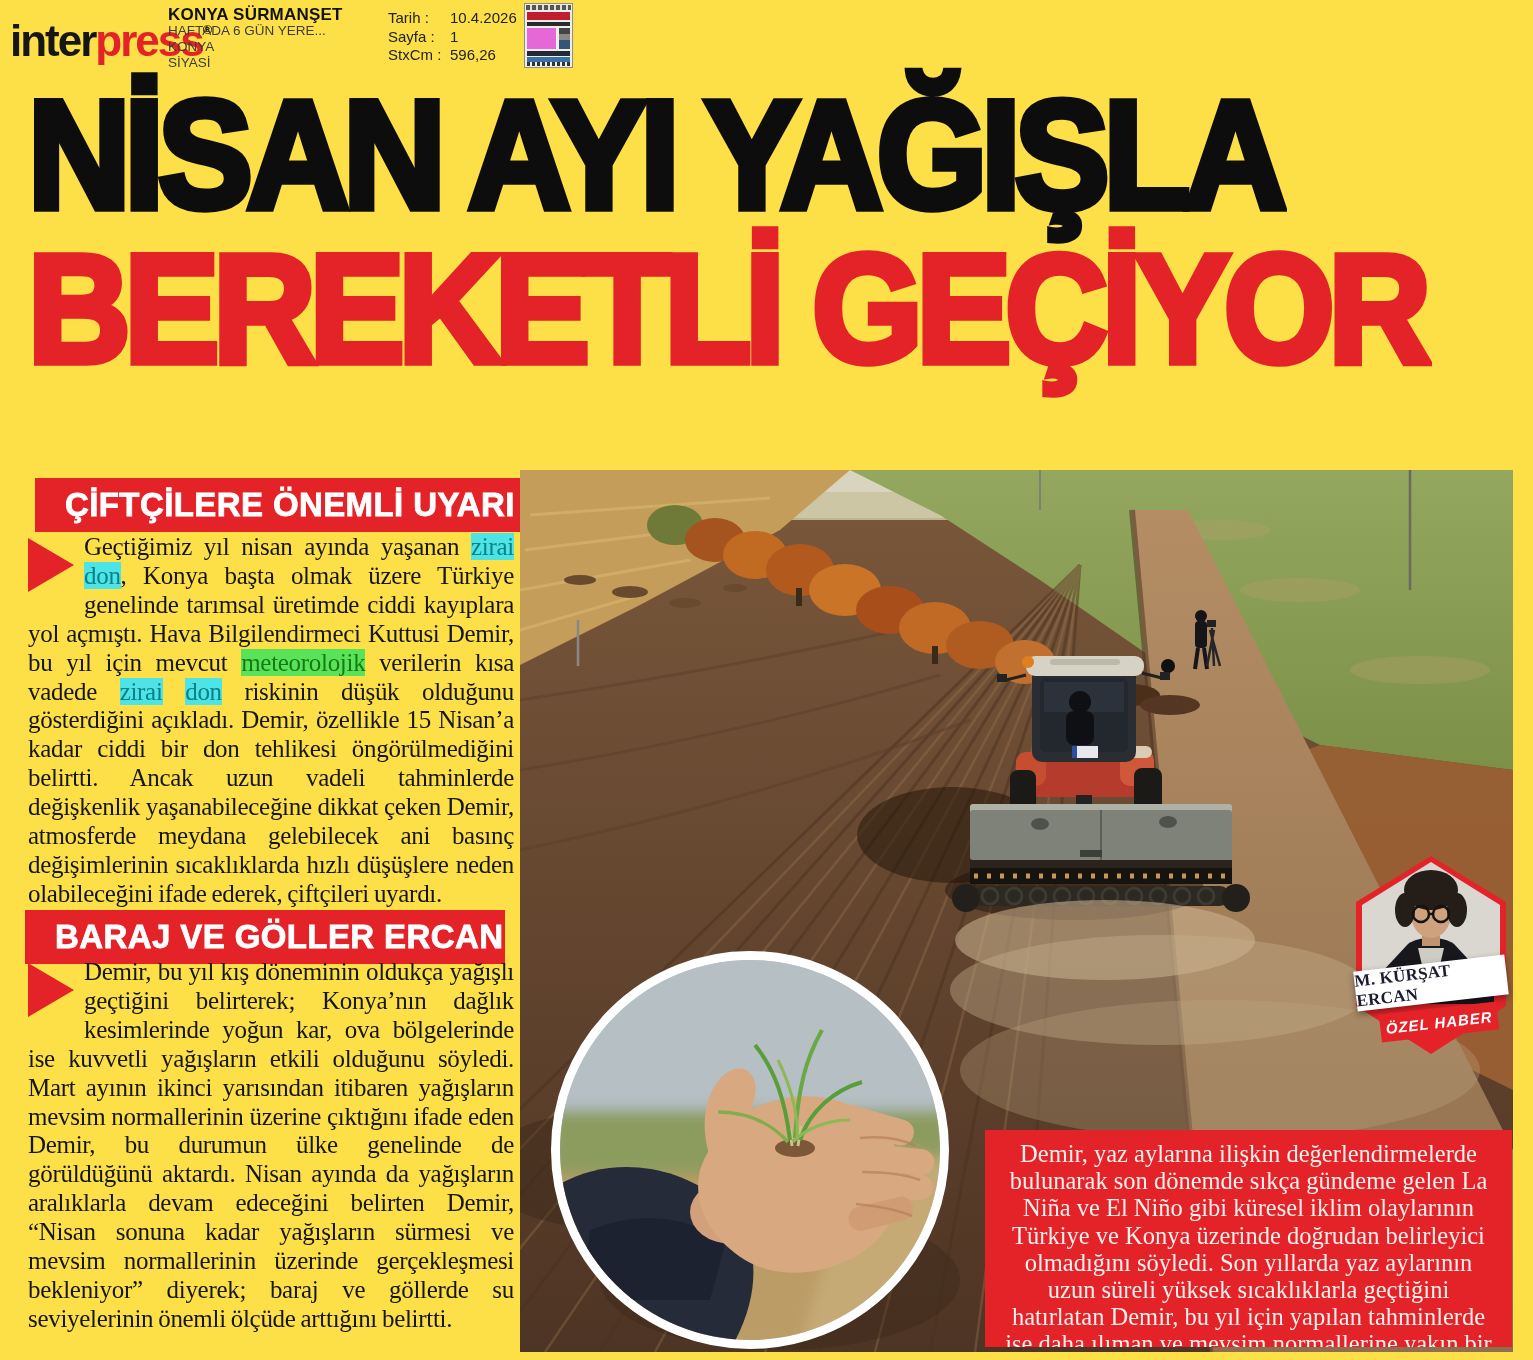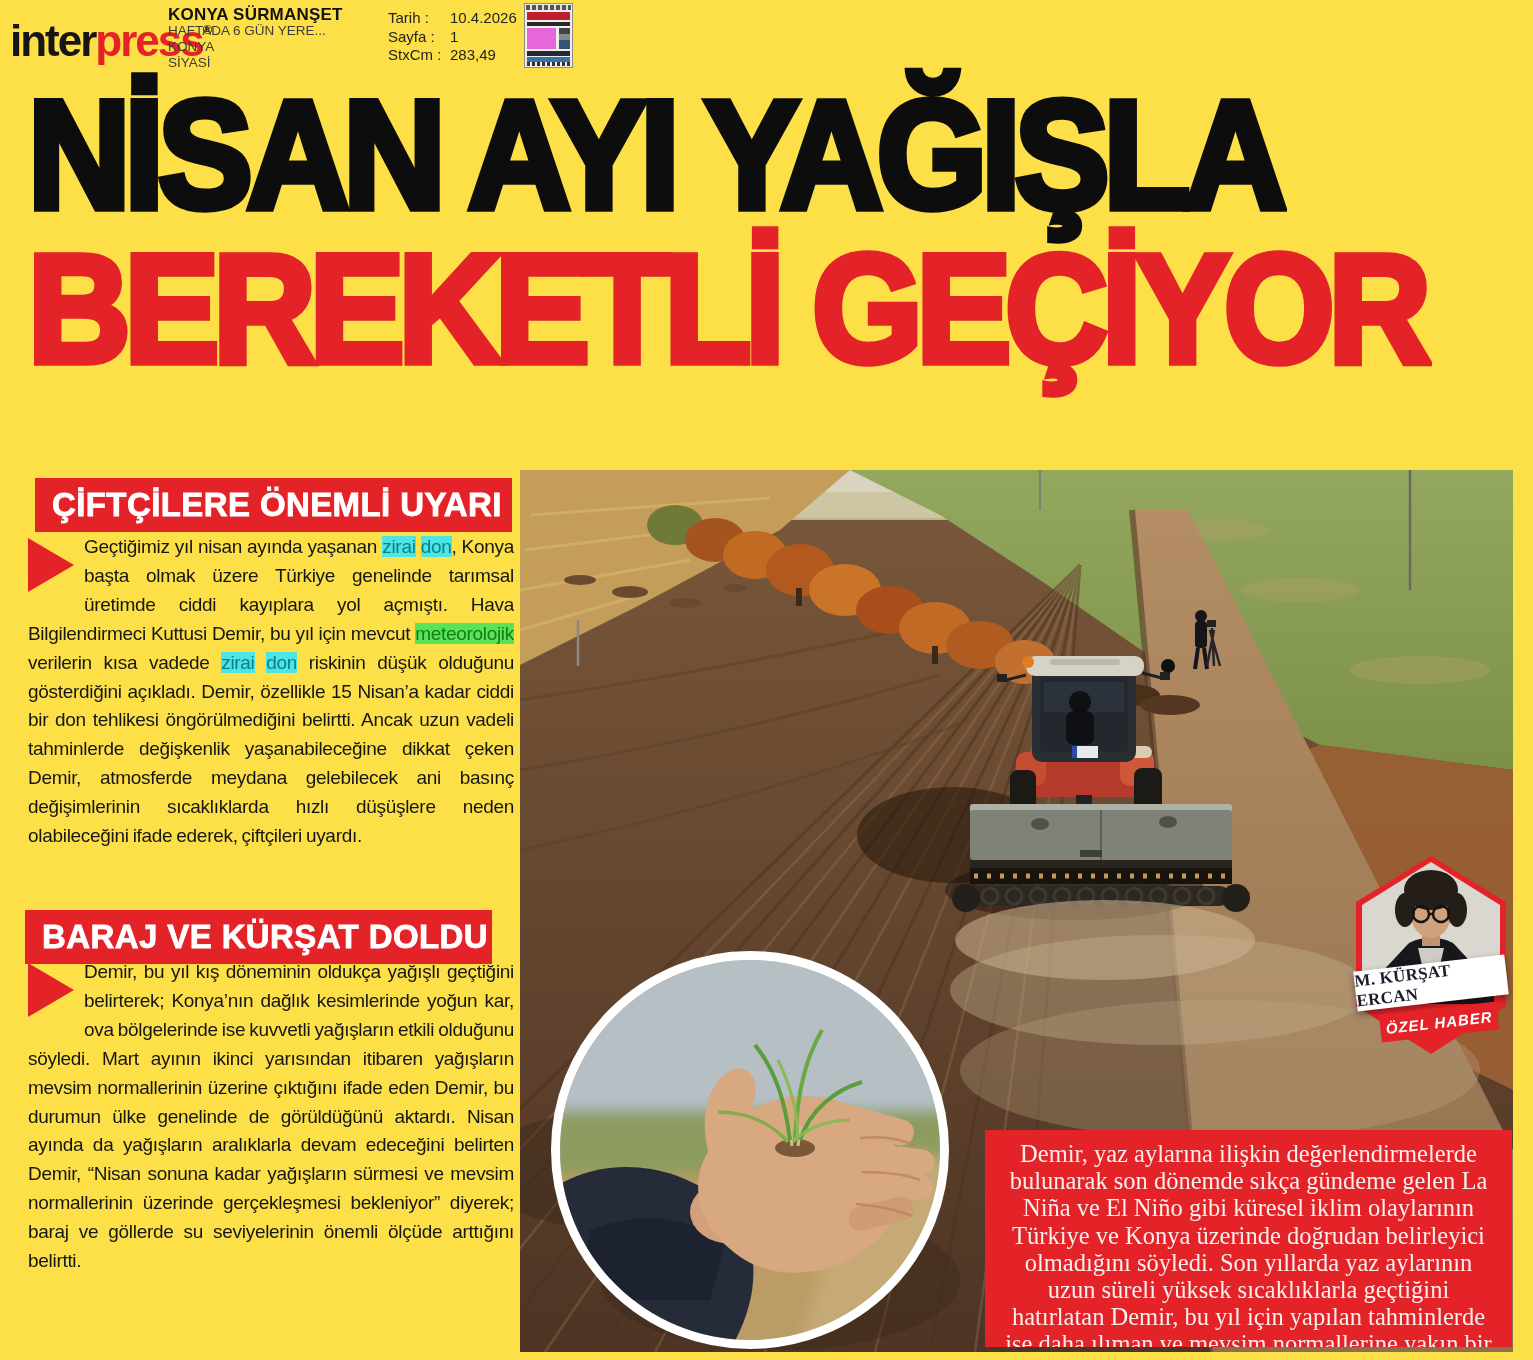--- a/index.html
+++ b/index.html
@@ -36,24 +36,24 @@
   
   .subhead{left:28px;top:390px;width:1480px;text-align:center;font-weight:bold;
            font-size:33px;line-height:38px;color:#0f0f0f;letter-spacing:-.3px;}
 
   
   .hl-cyan{background:#4ce4e7;color:#0a8186;}
   .hl-green{background:#58e359;color:#187a16;}
 
   
   .banner{background:#e42329;color:#fff;font-weight:bold;font-size:33px;letter-spacing:.4px;
-          display:flex;align-items:center;padding-left:17px;-webkit-text-stroke:.8px #fff;}
+          display:flex;align-items:center;padding-left:30px;-webkit-text-stroke:.8px #fff;}
   .banner1{left:35px;top:478px;width:460px;height:54px;}
   .banner2{left:25px;top:910px;width:450px;height:54px;}
-  .para{font-family:Liberation Sans, sans-serif;font-size:19px;line-height:28.9px;text-align:justify;
+  .para{font-family:Liberation Serif, serif;font-size:25px;line-height:28.9px;text-align:justify;
         color:#161616;letter-spacing:-.3px;word-spacing:-1px;overflow:hidden;margin:0;}
   .para1{left:28px;top:533px;width:486px;height:374px;}
   .para2{left:28px;top:958px;width:486px;height:400px;}
   .tri{float:left;width:46px;height:58px;margin:3px 10px 0 0;}
 
   
   .photo{left:520px;top:470px;width:993px;height:882px;background:#6f4f34;}
   .photo svg{display:block;width:100%;height:100%;}
 
   
@@ -89,21 +89,21 @@
   <div class="abs pub">
     <div class="pub-name">KONYA SÜRMANŞET</div>
     <div class="pub-line">HAFTADA 6 GÜN YERE...</div>
     <div class="pub-line">KONYA</div>
     <div class="pub-line">SİYASİ</div>
   </div>
 
   <div class="abs meta">
     <div><span class="lbl">Tarih :</span><span>10.4.2026</span></div>
     <div><span class="lbl">Sayfa :</span><span>1</span></div>
-    <div><span class="lbl">StxCm :</span><span>283,49</span></div>
+    <div><span class="lbl">StxCm :</span><span>596,26</span></div>
   </div>
 
   <div class="abs thumb">
     <div class="t-top"></div>
     <div class="t-mast"></div>
     <div class="t-head"></div>
     <div class="t-pink"></div>
     <div class="t-col"></div>
     <div class="t-mid"></div>
     <div class="t-blue"></div>
@@ -118,21 +118,21 @@
       <span>ÇİFTÇİLERE ÖNEMLİ UYARI</span>
     </div>
 
   <p class="abs para para1">
     <svg class="tri" viewBox="0 0 46 58">
         <polygon points="0,2 46,29 0,56" fill="#e42329"></polygon>
       </svg><span><span>Geçtiğimiz yıl nisan ayında yaşanan </span><span class="hl-cyan">zirai</span><span> </span><span class="hl-cyan">don</span><span>, Konya başta olmak üzere Türkiye genelinde tarımsal üretimde ciddi kayıplara yol açmıştı. Hava Bilgilendirmeci Kuttusi Demir, bu yıl için mevcut </span><span class="hl-green">meteorolojik</span><span> verilerin kısa vadede </span><span class="hl-cyan">zirai</span><span> </span><span class="hl-cyan">don</span><span> riskinin düşük olduğunu gösterdiğini açıkladı. Demir, özellikle 15 Nisan’a kadar ciddi bir don tehlikesi öngörülmediğini belirtti. Ancak uzun vadeli tahminlerde değişkenlik yaşanabileceğine dikkat çeken Demir, atmosferde meydana gelebilecek ani basınç değişimlerinin sıcaklıklarda hızlı düşüşlere neden olabileceğini ifade ederek, çiftçileri uyardı.</span></span>
   </p>
 
   <div class="abs banner banner2">
-      <span>BARAJ VE KÜRŞAT DOLDU</span>
+      <span>BARAJ VE GÖLLER ERCAN</span>
     </div>
 
   <p class="abs para para2">
     <svg class="tri" viewBox="0 0 46 58">
         <polygon points="0,2 46,29 0,56" fill="#e42329"></polygon>
       </svg><span>Demir, bu yıl kış döneminin oldukça yağışlı geçtiğini belirterek; Konya’nın dağlık kesimlerinde yoğun kar, ova bölgelerinde ise kuvvetli yağışların etkili olduğunu söyledi. Mart ayının ikinci yarısından itibaren yağışların mevsim normallerinin üzerine çıktığını ifade eden Demir, bu durumun ülke genelinde de görüldüğünü aktardı. Nisan ayında da yağışların aralıklarla devam edeceğini belirten Demir, “Nisan sonuna kadar yağışların sürmesi ve mevsim normallerinin üzerinde gerçekleşmesi bekleniyor” diyerek; baraj ve göllerde su seviyelerinin önemli ölçüde arttığını belirtti.</span>
   </p>
 
   <div class="abs photo">
     <svg viewBox="0 0 993 882" preserveAspectRatio="none">

